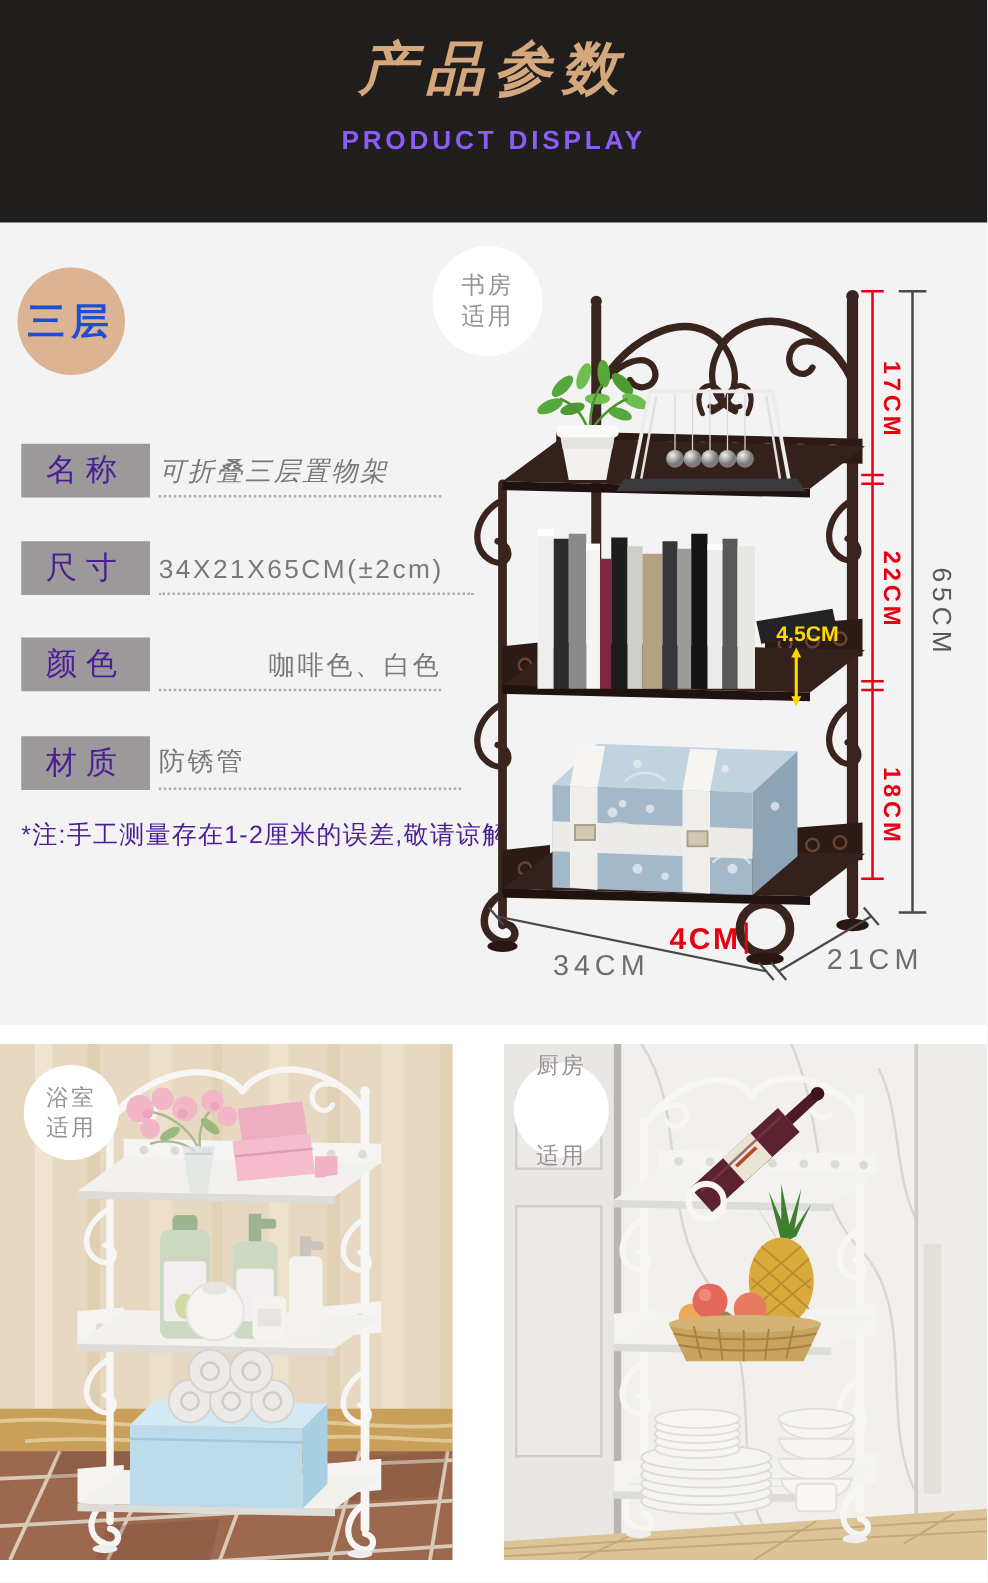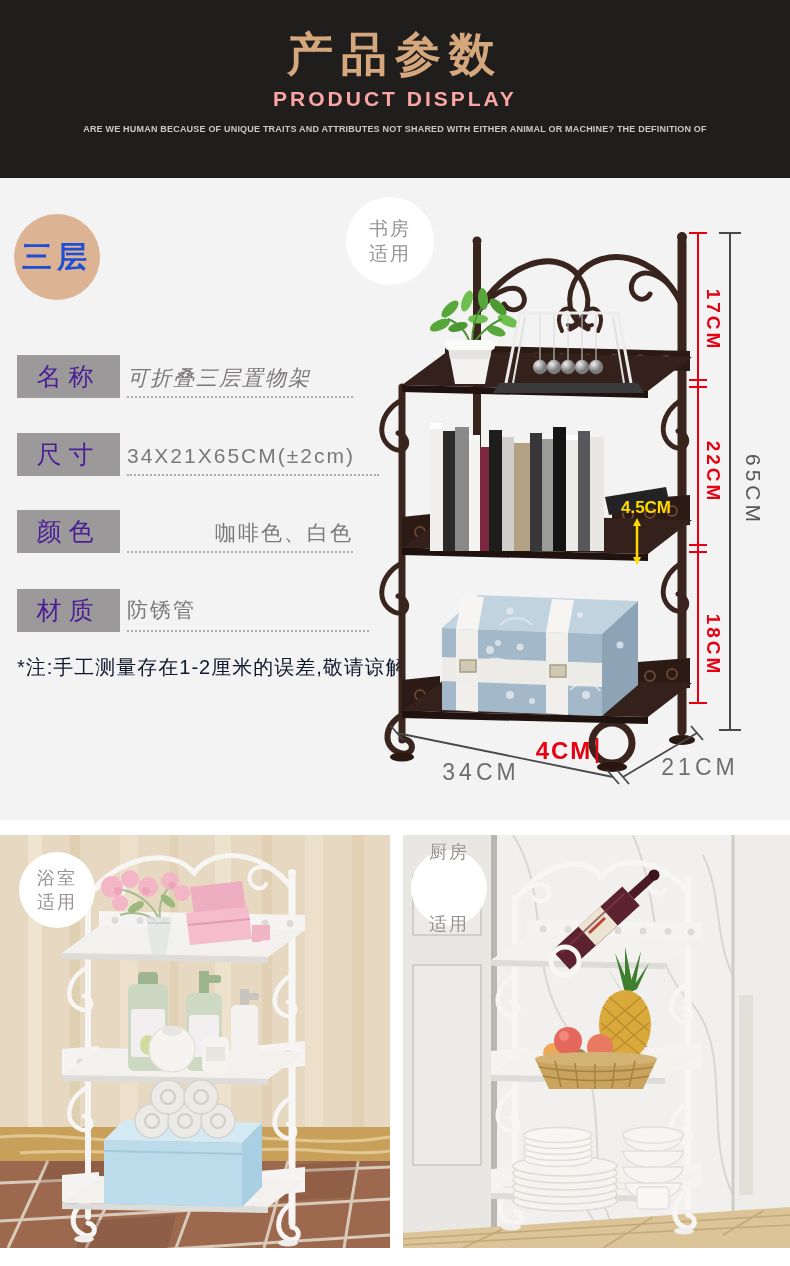--- a/index.html
+++ b/index.html
@@ -1,59 +1,58 @@
 <!DOCTYPE html>
 <html><head>
 <meta charset="utf-8">
 <style>
   html,body{margin:0;padding:0;}
   .page{position:relative;width:790px;height:1266px;background:#f4f3f3;overflow:hidden;
         font-family:"Liberation Sans",sans-serif;}
   
   .hdr{position:absolute;left:0;top:0;width:790px;height:178px;background:#201d1d;text-align:center;}
-  .hdr-title{margin-top:24px;font-size:46px;font-weight:700;letter-spacing:8px;color:#d5a77d;}
-  .hdr-sub{margin-top:1px;font-size:21px;font-weight:700;letter-spacing:3px;color:#fca5a5;}
+  .hdr-title{margin-top:24px;font-size:46px;font-weight:700;letter-spacing:8px;color:#d5a77d;font-style:italic;}
+  .hdr-sub{margin-top:15px;font-size:21px;font-weight:700;letter-spacing:3px;color:#8b5cf6;}
   .hdr-tag{margin-top:12px;font-size:9px;line-height:12px;font-weight:600;color:#c9c8c8;letter-spacing:.2px;}
   
   .tier-badge{position:absolute;left:14px;top:214px;width:86px;height:86px;border-radius:50%;
      background:#dcb493;color:#1d4ed8;font-size:30px;font-weight:700;letter-spacing:5px;
      display:flex;align-items:center;justify-content:center;}
   .scene-badge{position:absolute;border-radius:50%;background:#fff;color:#989292;
      display:flex;flex-direction:column;align-items:center;justify-content:center;
      font-size:19px;letter-spacing:2px;line-height:25px;}
   .badge-study{left:346px;top:197px;width:88px;height:88px;text-align:right;}
   .badge-in-photo{width:76px;height:76px;font-size:18px;line-height:24px;}
   
   .spec-row{position:absolute;left:17px;}
   .spec-label{position:absolute;left:0;top:0;width:103px;height:43px;background:#9b999a;color:#4c1d95;
      font-size:25px;letter-spacing:7px;text-align:center;line-height:43px;}
   .spec-value{position:absolute;left:110px;top:0;height:41px;line-height:46px;color:#7b7879;
      font-size:21px;letter-spacing:2px;border-bottom:2px dotted #aeacac;white-space:nowrap;}
   .r1{top:355px;} .r2{top:433px;} .r3{top:510px;} .r4{top:589px;}
   .w1{width:226px;font-style:italic;} .w2{width:252px;} .w3{width:226px;text-align:right;} .w4{width:242px;font-family:Liberation Mono, monospace;}
-  .spec-note{position:absolute;left:17px;top:654px;font-size:20px;color:#0f172a;letter-spacing:1px;}
+  .spec-note{position:absolute;left:17px;top:654px;font-size:20px;color:#4c1d95;letter-spacing:1px;}
   
   .product-fig{position:absolute;left:350px;top:195px;width:440px;height:610px;}
   
   .photo-strip-bg{position:absolute;left:0;top:820px;width:790px;height:446px;background:#fff;}
   .photo{position:absolute;top:835px;height:413px;overflow:hidden;}
-  .photo-bath{left:0;width:390px;}
+  .photo-bath{left:0;width:362px;}
   .photo-kitchen{left:403px;width:387px;}
   .photo svg{display:block;}
 </style>
 </head>
 <body>
 
 <div class="page">
 
   <header class="hdr">
     <div class="hdr-title">产品参数</div>
     <div class="hdr-sub">PRODUCT DISPLAY</div>
     <div class="hdr-tag">
-      <div>ARE WE HUMAN BECAUSE OF UNIQUE TRAITS AND ATTRIBUTES NOT SHARED WITH EITHER ANIMAL OR MACHINE? THE DEFINITION OF</div>
     </div>
   </header>
 
   <div class="tier-badge">三层</div>
 
   <div class="scene-badge badge-study">
     <span>书房</span>
     <span>适用</span>
   </div>
 

